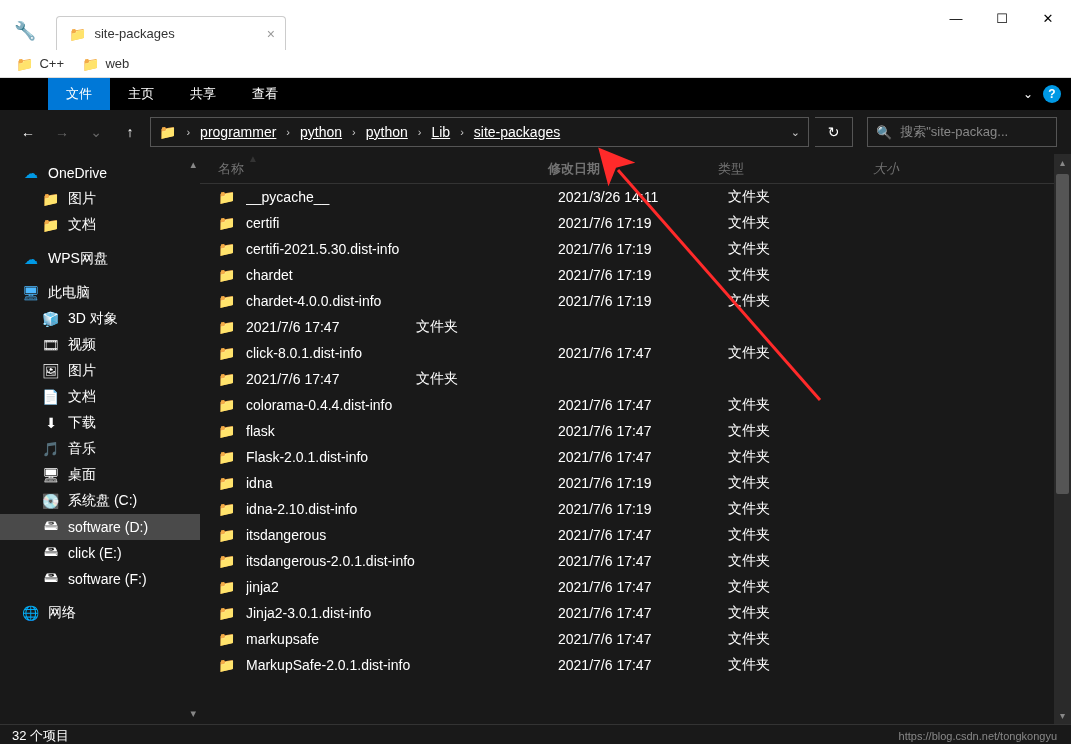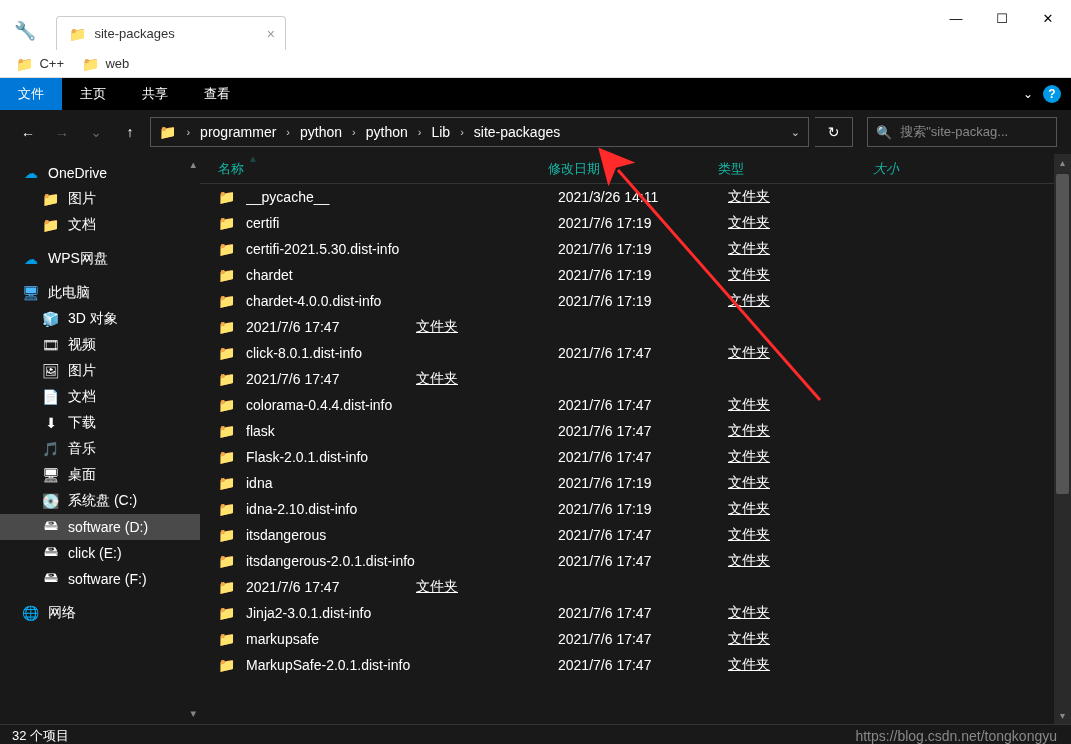--- a/index.html
+++ b/index.html
@@ -15,32 +15,32 @@
   .win-controls div { width: 46px; height: 32px; display: flex; align-items: center; justify-content: center; font-size: 13px; color: #000; }
 
   
   .bookmarks { height: 28px; background: #fff; display: flex; align-items: center; padding-left: 16px; gap: 18px; font-size: 13px; color: #333; border-bottom: 1px solid #ddd; }
   .bookmarks .bk { display: flex; align-items: center; gap: 6px; }
   .bookmarks .folder-ico { color: #ffb900; font-size: 14px; }
 
   
   .ribbon { height: 32px; background: #000; display: flex; align-items: stretch; color: #fff; font-size: 13px; position: relative; }
   .ribbon .rtab { padding: 0 18px; display: flex; align-items: center; }
-  .ribbon .rtab.file { background: #0078d7; }
+  .ribbon .rtab.file { background: #0078d7; margin-left: 48px; }
   .ribbon .rright { position: absolute; right: 10px; display: flex; align-items: center; gap: 10px; height: 100%; }
   .ribbon .chev { color: #fff; font-size: 12px; }
   .ribbon .help { width: 18px; height: 18px; border-radius: 50%; background: #0099e5; color: #fff; display: flex; align-items: center; justify-content: center; font-size: 12px; font-weight: bold; }
 
   
   .navbar { height: 44px; background: #191919; display: flex; align-items: center; padding: 0 14px; gap: 6px; }
   .navbar .navbtn { width: 28px; height: 28px; display: flex; align-items: center; justify-content: center; color: #fff; font-size: 14px; }
   .navbar .navbtn.dim { color: #666; }
   .address { flex: 1; height: 30px; border: 1px solid #555; background: #191919; display: flex; align-items: center; padding: 0 8px; color: #fff; font-size: 14px; gap: 4px; }
   .address .folder-ico { color: #ffb900; margin-right: 4px; font-size: 14px; }
-  .address .crumb { padding: 0 4px; }
+  .address .crumb { padding: 0 4px; text-decoration: underline; }
   .address .sep { color: #ccc; font-size: 11px; padding: 0 2px; }
   .address .flex-fill { flex: 1; }
   .address .addr-chev { color: #ccc; font-size: 11px; margin-left: auto; }
   .refresh { width: 38px; height: 30px; border: 1px solid #555; border-left: none; display: flex; align-items: center; justify-content: center; color: #fff; font-size: 14px; }
   .search { width: 190px; height: 30px; border: 1px solid #555; background: #191919; display: flex; align-items: center; padding: 0 8px; color: #888; font-size: 13px; margin-left: 8px; gap: 8px; }
 
   
   .main { display: flex; height: 570px; background: #191919; }
 
   
@@ -53,42 +53,42 @@
   .sidebar .ico.folder { color: #ffb900; }
   .sidebar .ico.cloud { color: #0099e5; }
   .sidebar .ico.cloud2 { color: #0099e5; }
   .sidebar .ico.pc { color: #4db8ff; }
   .sidebar .ico.net { color: #888; }
   .sidebar .scroll-up { position: absolute; right: 4px; top: 4px; color: #888; font-size: 11px; }
   .sidebar .scroll-down { position: absolute; right: 4px; bottom: 4px; color: #888; font-size: 11px; }
 
   
   .filelist { flex: 1; background: #191919; color: #fff; display: flex; flex-direction: column; position: relative; }
-  .headers { display: flex; height: 30px; align-items: center; font-size: 13px; color: #14b8a6; border-bottom: 1px solid #333; padding-left: 18px; }
+  .headers { display: flex; height: 30px; align-items: center; font-size: 13px; color: #737373; border-bottom: 1px solid #333; padding-left: 18px; }
   .headers .hcol { display: flex; align-items: center; gap: 6px; }
   .headers .sort { font-size: 10px; opacity: .3; margin-left: -2px; position: relative; top: -10px; }
   .col-name { width: 330px; }
-  .col-date { width: 170px; }
+  .col-date { width: 170px; font-weight: bold; }
   .col-type { width: 155px; }
   .col-size { width: 120px; font-style: italic; }
   .rows { overflow: hidden; }
   .row { display: flex; height: 26px; align-items: center; font-size: 14px; padding-left: 18px; }
   .row .folder-ico { color: #ffb900; margin-right: 10px; font-size: 14px; width: 18px; }
   .row .rname { width: 312px; white-space: nowrap; overflow: hidden; }
   .row .rdate { width: 170px; color: #fff; }
-  .row .rtype { width: 155px; text-decoration: underline; }
+  .row .rtype { width: 155px; }
   .filelist .vscroll { position: absolute; right: 0; top: 0; bottom: 0; width: 17px; background: #2a2a2a; }
   .filelist .vscroll .thumb { position: absolute; left: 2px; right: 2px; top: 20px; height: 320px; background: #555; border-radius: 2px; }
   .filelist .vscroll .arr { position: absolute; left: 0; right: 0; height: 17px; display: flex; align-items: center; justify-content: center; color: #888; font-size: 10px; }
   .filelist .vscroll .arr.up { top: 0; }
   .filelist .vscroll .arr.dn { bottom: 0; }
 
   
   .status { height: 22px; background: #191919; color: #fff; font-size: 13px; display: flex; align-items: center; padding: 0 12px; border-top: 1px solid #333; position: relative; }
-  .status .watermark { position: absolute; right: 14px; color: #888; font-size: 14px; }
+  .status .watermark { position: absolute; right: 14px; color: #888; font-size: 11px; }
 
   
   .arrow-svg { position: absolute; left: 0; top: 0; pointer-events: none; }
 </style>
 </head>
 <body>
 
 <div class="titlebar">
   <span class="wrench">🔧</span>
   <div class="tab">
@@ -326,20 +326,21 @@
           <span class="rtype">文件夹</span>
         </div>
         <div class="row">
           <span class="folder-ico">📁</span>
           <span class="rname">itsdangerous-2.0.1.dist-info</span>
           <span class="rdate">2021/7/6 17:47</span>
           <span class="rtype">文件夹</span>
         </div>
         <div class="row">
           <span class="folder-ico">📁</span>
+          <span class="rname">jinja2</span>
           <span class="rdate">2021/7/6 17:47</span>
           <span class="rtype">文件夹</span>
         </div>
         <div class="row">
           <span class="folder-ico">📁</span>
           <span class="rname">Jinja2-3.0.1.dist-info</span>
           <span class="rdate">2021/7/6 17:47</span>
           <span class="rtype">文件夹</span>
         </div>
         <div class="row">

